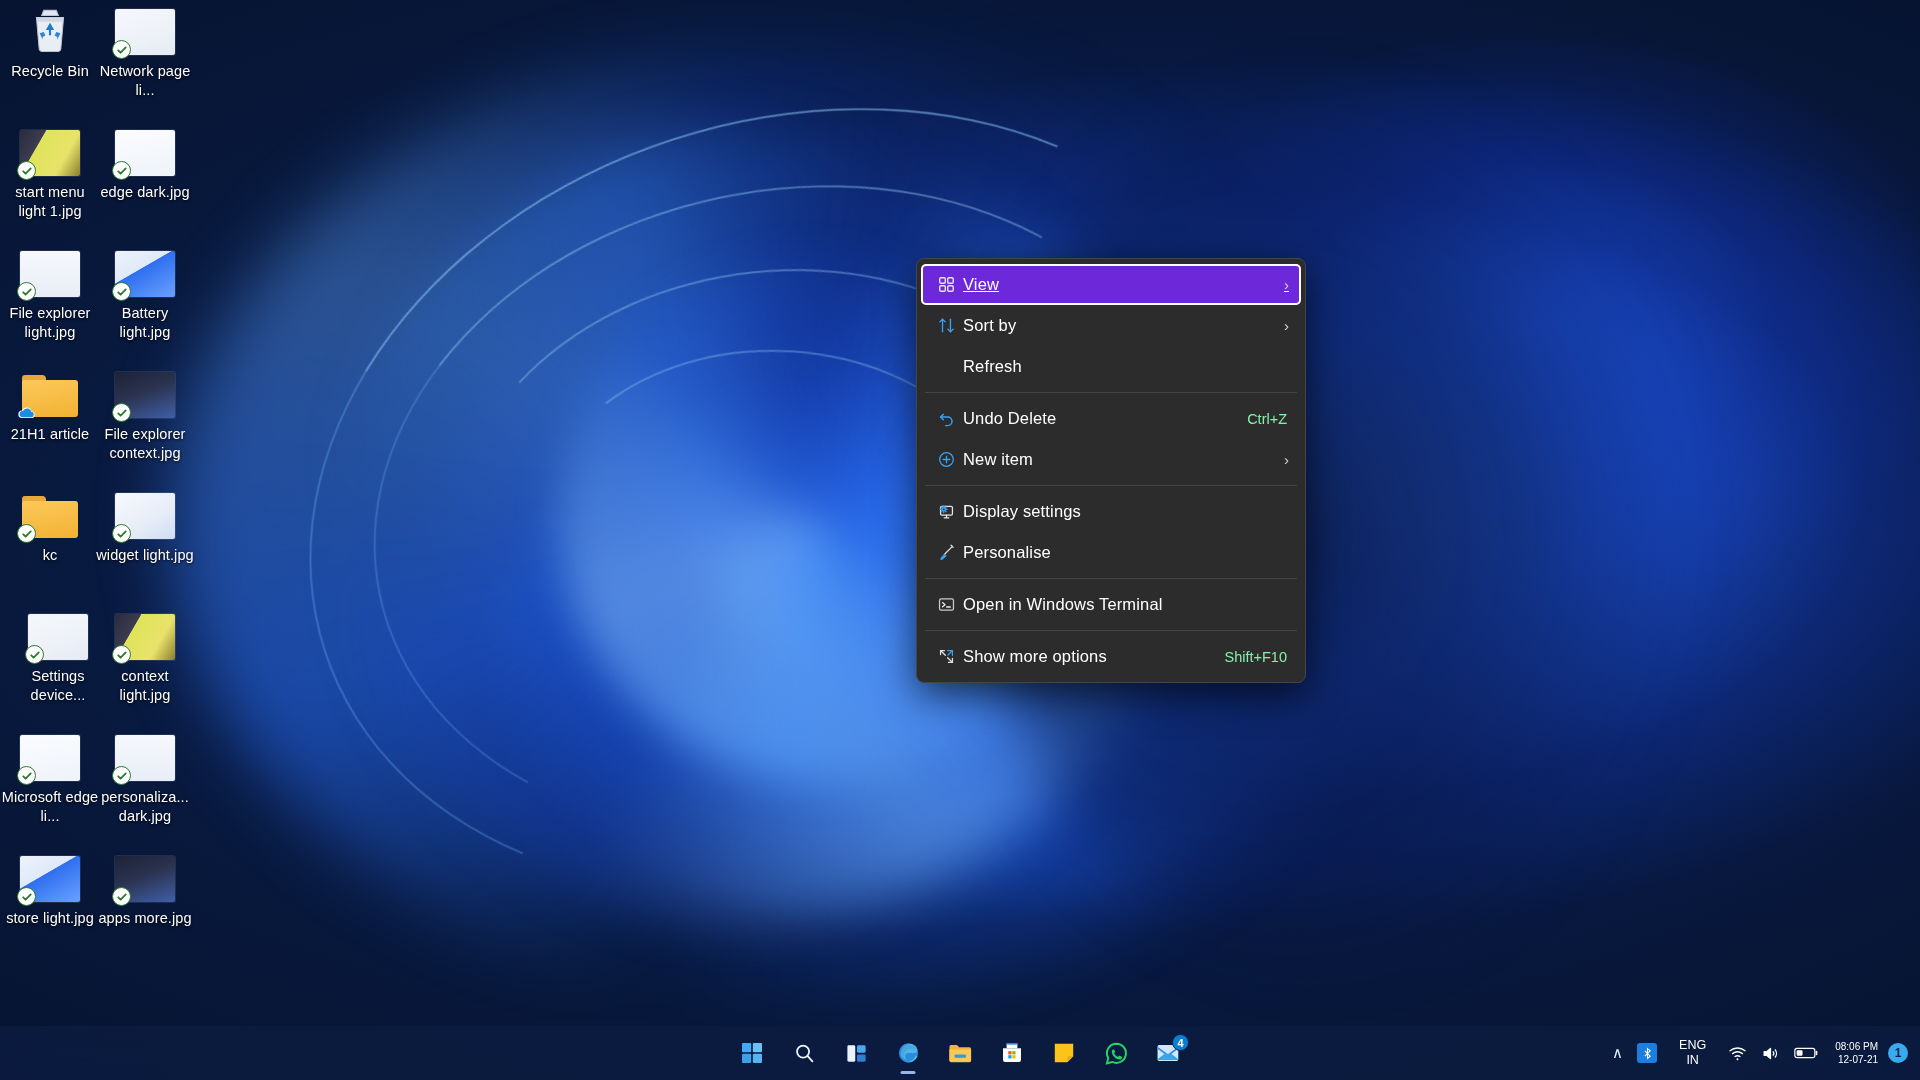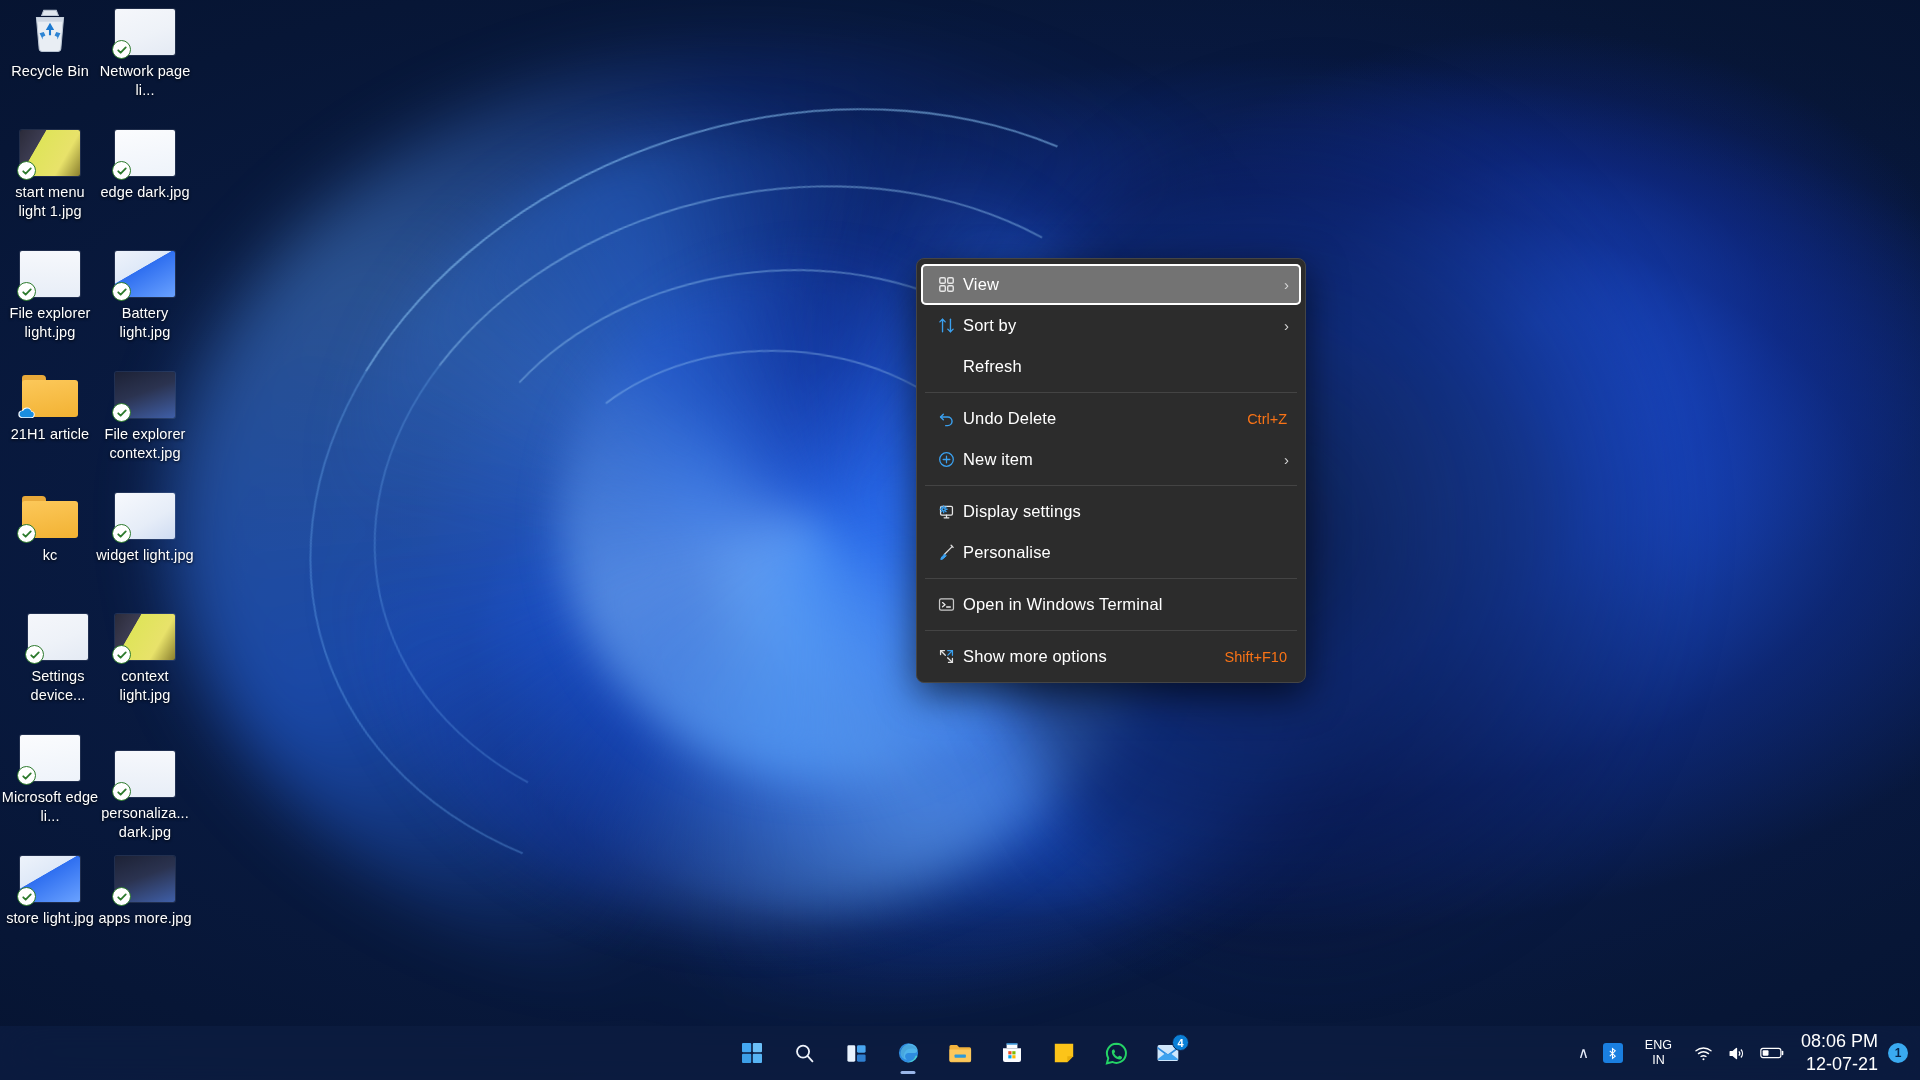--- a/index.html
+++ b/index.html
@@ -56,25 +56,25 @@
 
   
   #context-menu {
     position:absolute; left:916px; top:258px; width:390px;
     background:#2c2c2c; border:1px solid #454545; border-radius:8px;
     box-shadow:0 12px 38px rgba(0,0,0,0.62); padding:5px 4px; color:#fff;
     font-size:16.5px; overflow:hidden;
   }
   .mi { position:relative; display:flex; align-items:center; height:41px;
         padding:0 12px 0 8px; border-radius:5px; cursor:default; }
-  .mi.focused { box-shadow:inset 0 0 0 2px #ffffff; background:#737373; }
+  .mi.focused { box-shadow:inset 0 0 0 2px #ffffff; background:#6d28d9;text-decoration:underline; }
   .mi .ico { width:34px; min-width:34px; display:flex; align-items:center; justify-content:center; }
   .mi .ico svg { width:19px; height:19px; }
   .mi .lbl { flex:1; letter-spacing:.15px; }
-  .mi .sc { color:#f97316; font-size:14.5px; padding-right:2px; }
+  .mi .sc { color:#86efac; font-size:14.5px; padding-right:2px; }
   .mi .chev { color:#d6d6d6; font-size:15px; width:16px; text-align:right; }
   .sep { height:1px; background:#444444; margin:5px 4px; }
 
   
   #taskbar { position:absolute; left:0; bottom:0; width:1920px; height:54px;
     background:rgba(12,28,64,0.86); backdrop-filter:blur(22px);
     display:flex; align-items:center; }
   #tb-center { position:absolute; left:50%; transform:translateX(-50%);
     display:flex; align-items:center; gap:8px; height:54px; }
   .tbitem { position:relative; width:44px; height:42px; border-radius:5px;
@@ -82,21 +82,21 @@
   .tbitem .dot { position:absolute; bottom:0px; left:50%; transform:translateX(-50%);
     width:15px; height:3.5px; border-radius:2px; background:#9ab6e8; }
   .cbadge { position:absolute; right:1px; top:2px; min-width:17px; height:17px; border-radius:9px;
     background:#0a7fd6; color:#fff; font-size:11px; font-weight:bold;
     display:flex; align-items:center; justify-content:center; padding:0 4px;
     border:1.5px solid #10224a; }
   #tb-right { position:absolute; right:8px; display:flex; align-items:center; gap:0; height:54px; color:#fff; }
   .tray { display:flex; align-items:center; gap:14px; padding:0 10px; height:42px; border-radius:5px; }
   .tray svg { display:block; }
   .lang { text-align:center; font-size:12.5px; line-height:1.18; padding:0 8px; }
-  .clock { text-align:right; font-size:18px; line-height:1.3; padding:0 10px 0 6px; }
+  .clock { text-align:right; font-size:10px; line-height:1.3; padding:0 10px 0 6px; }
   .nbadge { width:20px; height:20px; border-radius:50%; background:#3aaaf0; color:#06244a;
     font-size:12px; font-weight:bold; display:flex; align-items:center; justify-content:center; margin-right:4px; }
   .bt { width:20px; height:20px; border-radius:3px; background:#1a7fe0;
     display:flex; align-items:center; justify-content:center; }
 </style>
 </head>
 <body>
 
 <div id="desktop">
   <div class="swirl sw1"></div>
@@ -255,21 +255,21 @@
       <div class="thumb">
         <div class="th-img" style="background: linear-gradient(170deg, rgb(251, 252, 254), rgb(238, 243, 250));"></div>
         <span class="badge-check">
           <svg viewBox="0 0 16 16">
             <path d="M3 8.4l3.2 3.2L13 4.6" fill="none" stroke="#2c7a2c" stroke-width="2.4" stroke-linecap="round" stroke-linejoin="round"></path>
           </svg>
         </span>
       </div>
       <div class="cap">Microsoft edge li...</div>
     </div>
-    <div class="dicon" style="left: 95px; top: 726px; margin-top: 16px;">
+    <div class="dicon" style="left: 95px; top: 726px;">
       <div class="thumb">
         <div class="th-img" style="background: linear-gradient(rgb(246, 248, 252), rgb(232, 238, 247));"></div>
         <span class="badge-check">
           <svg viewBox="0 0 16 16">
             <path d="M3 8.4l3.2 3.2L13 4.6" fill="none" stroke="#2c7a2c" stroke-width="2.4" stroke-linecap="round" stroke-linejoin="round"></path>
           </svg>
         </span>
       </div>
       <div class="cap">personaliza... dark.jpg</div>
     </div>

